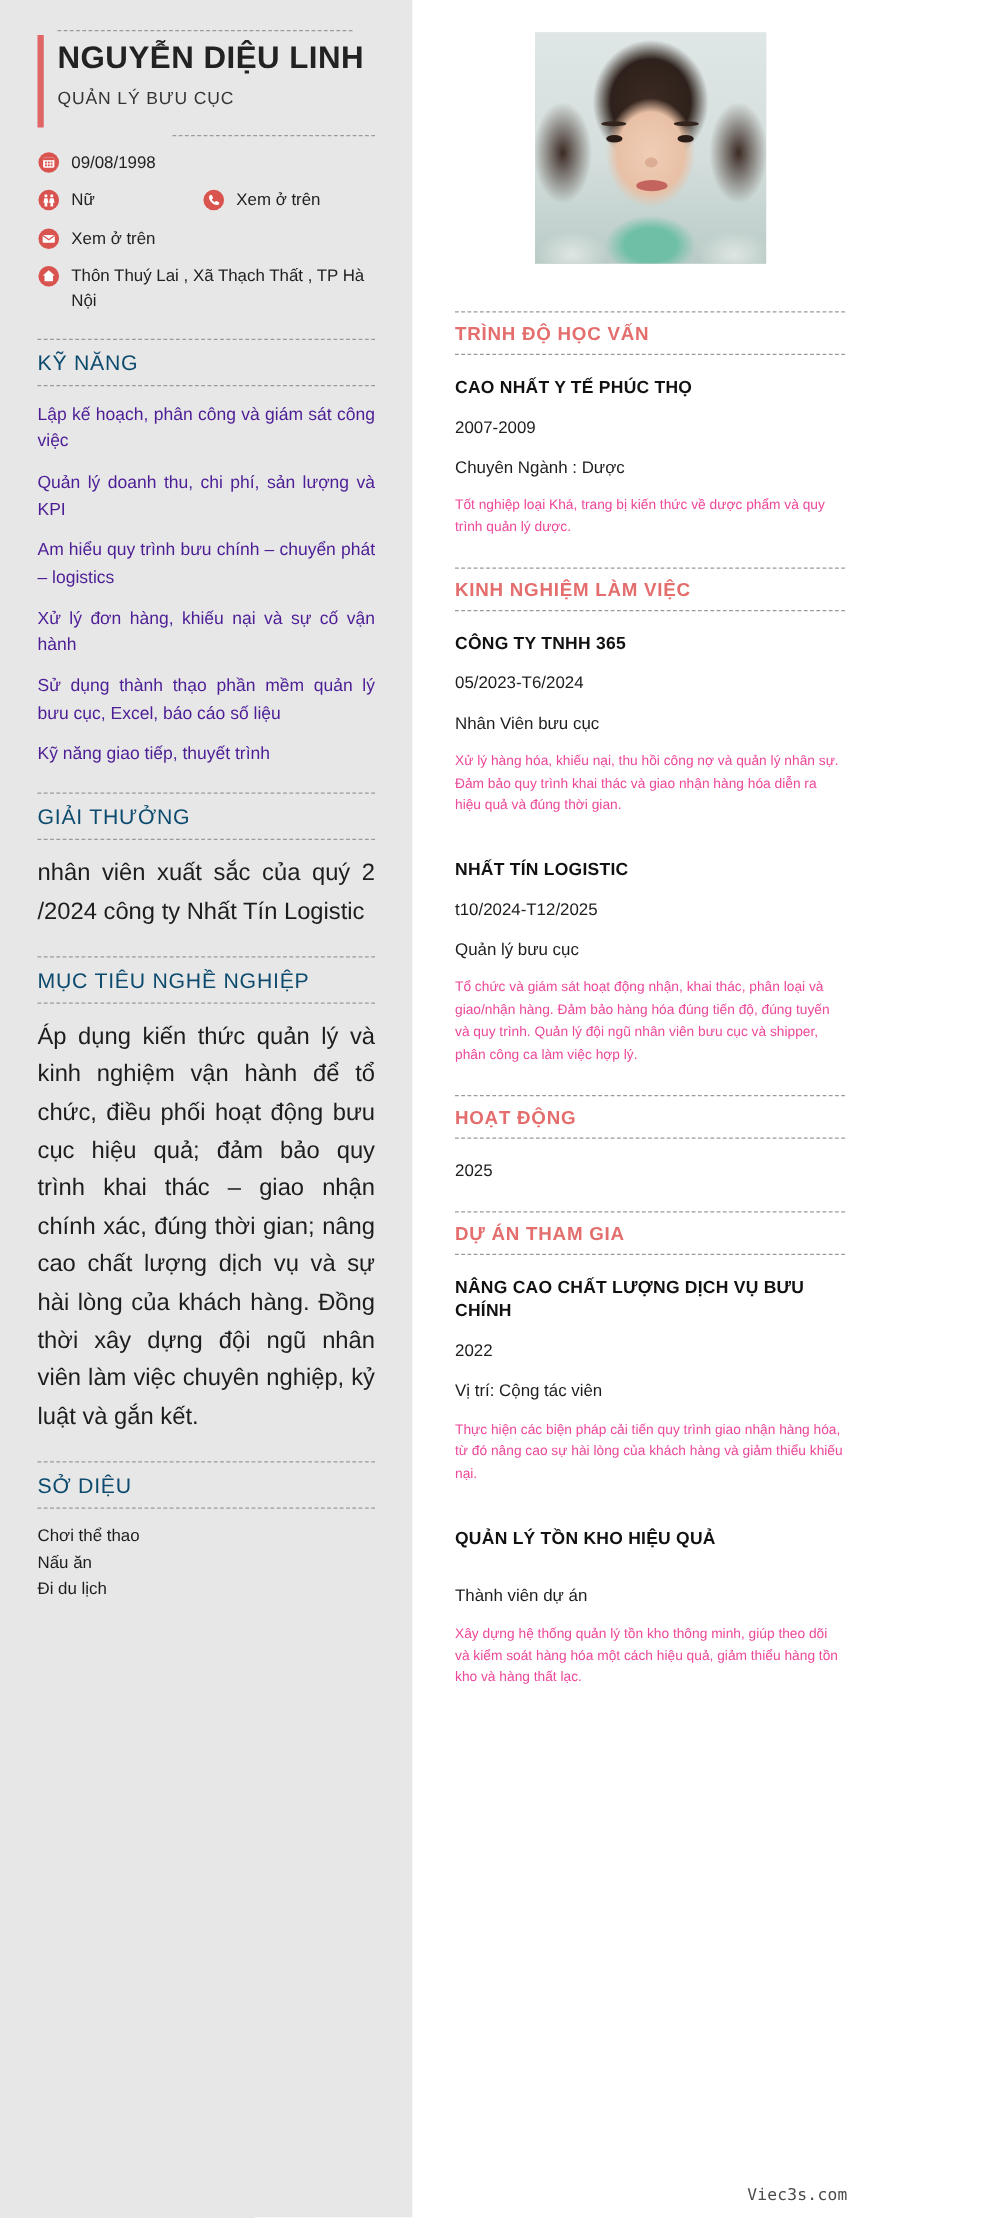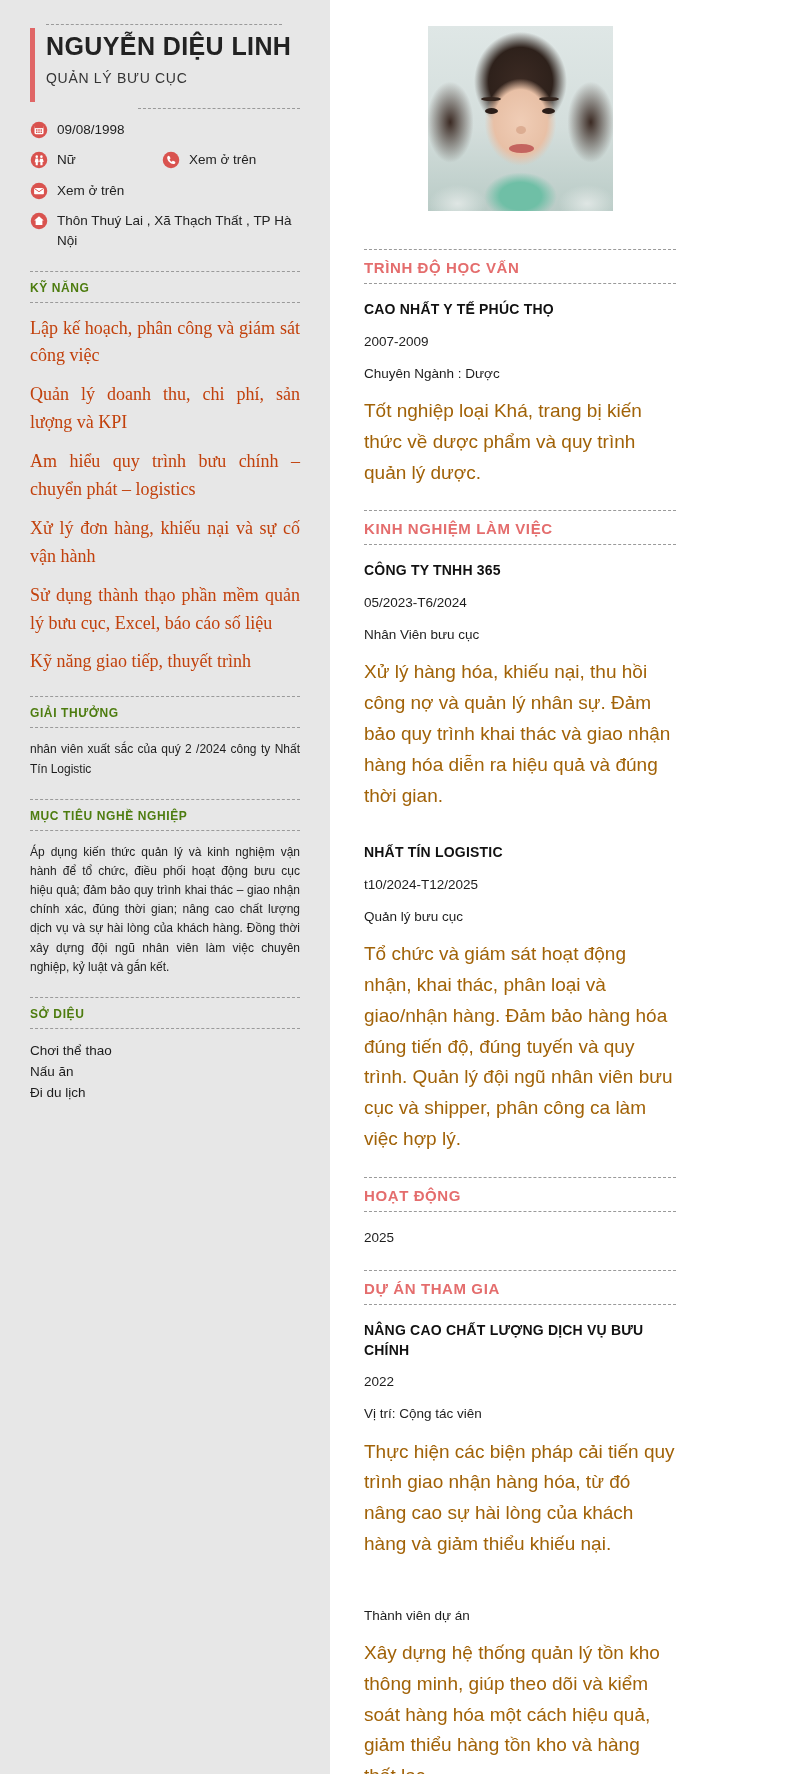--- a/index.html
+++ b/index.html
@@ -97,37 +97,36 @@
   .sec {
     margin-top: 20px;
   }
   .sec-head {
     position: relative;
     padding: 9px 0 7px 0;
     border-top: 1px dashed #9a9a9a;
     border-bottom: 1px dashed #9a9a9a;
   }
   .sec-head h2 {
-    font-size: 12px;
-    font-weight: bold;
-    color: #4d7c0f;
+    font-size: 17px;
+    font-weight: normal;
+    color: #0c4a6e;
     letter-spacing: 0.6px;
   }
   .sec-body { padding-top: 12px; }
 
   .skill-item {
-    font-size: 18px;
+    font-size: 14px;
     line-height: 1.55;
     text-align: justify;
     margin-bottom: 11px;
-    color: #c2410c;
-    font-family: Liberation Serif, serif;
+    color: #4c1d95;
   }
   .para {
-    font-size: 12px;
+    font-size: 19px;
     line-height: 1.6;
     text-align: justify;
     color: #1d1d1d;
   }
   .plain-line {
     font-size: 13.5px;
     line-height: 1.55;
     color: #1d1d1d;
   }
 
@@ -217,23 +216,23 @@
     line-height: 1.4;
     margin-bottom: 12px;
   }
   .entry-line {
     font-size: 13.5px;
     line-height: 1.5;
     color: #1d1d1d;
     margin-bottom: 12px;
   }
   .entry-desc {
-    font-size: 19px;
+    font-size: 11px;
     line-height: 1.62;
-    color: #a16207;
+    color: #ec4899;
     margin-bottom: 4px;
   }
   .entry-gap { height: 14px; }
 
   .footer-brand {
     position: absolute;
     right: 30px;
     bottom: 10px;
     font-family: "DejaVu Sans Mono", "Liberation Mono", monospace;
     font-size: 13px;
@@ -438,20 +437,21 @@
         </div>
         <div class="rsec-body">
           <div class="entry">
             <div class="entry-title">NÂNG CAO CHẤT LƯỢNG DỊCH VỤ BƯU CHÍNH</div>
             <div class="entry-line">2022</div>
             <div class="entry-line">Vị trí: Cộng tác viên</div>
             <div class="entry-desc">Thực hiện các biện pháp cải tiến quy trình giao nhận hàng hóa, từ đó nâng cao sự hài lòng của khách hàng và giảm thiểu khiếu nại.</div>
           </div>
           <div class="entry-gap"></div>
           <div class="entry">
+            <div class="entry-title">QUẢN LÝ TỒN KHO HIỆU QUẢ</div>
             <div class="entry-gap"></div>
             <div class="entry-line">Thành viên dự án</div>
             <div class="entry-desc">Xây dựng hệ thống quản lý tồn kho thông minh, giúp theo dõi và kiểm soát hàng hóa một cách hiệu quả, giảm thiểu hàng tồn kho và hàng thất lạc.</div>
           </div>
         </div>
       </section>
 
     </div>
 
     <div class="footer-brand">Viec3s.com</div>

